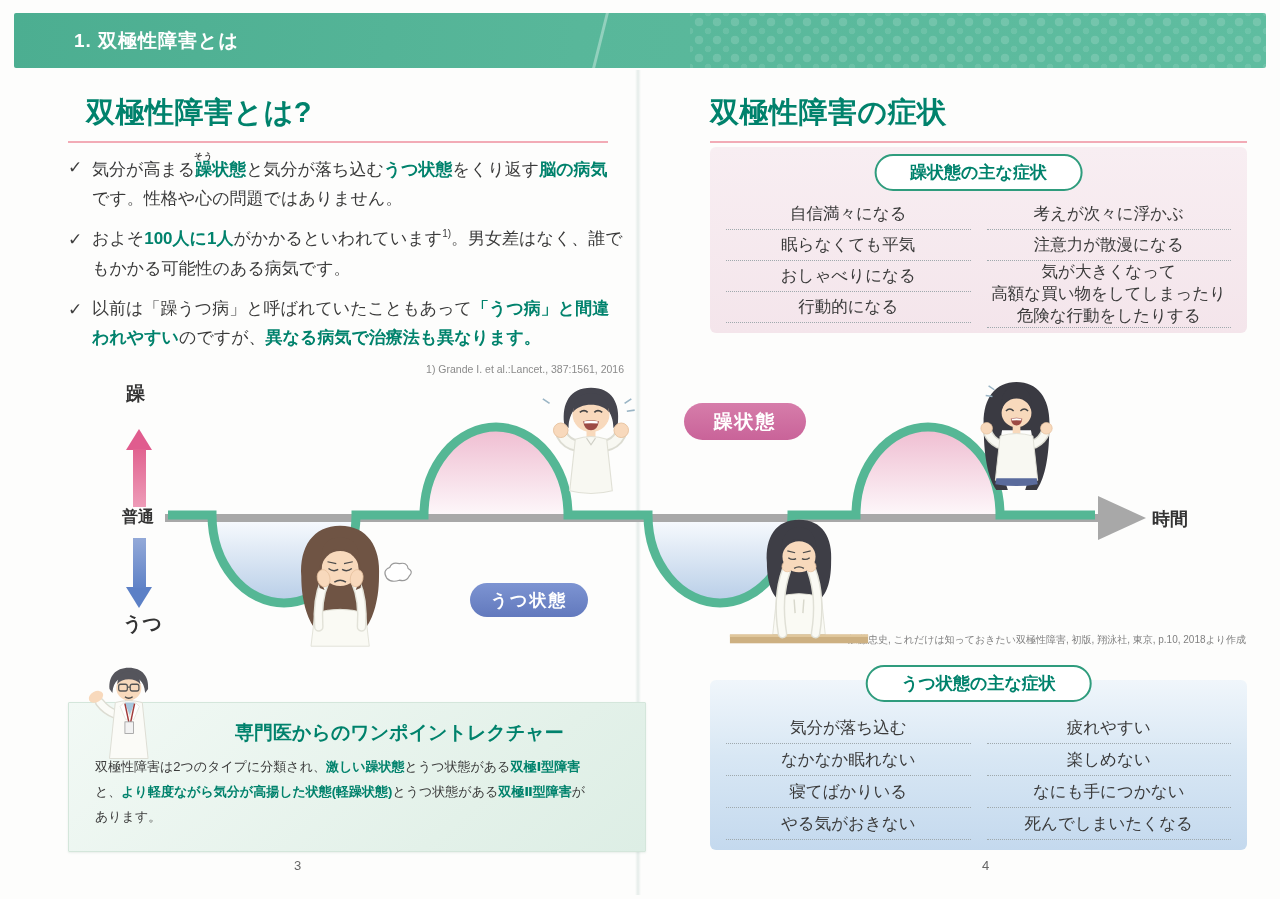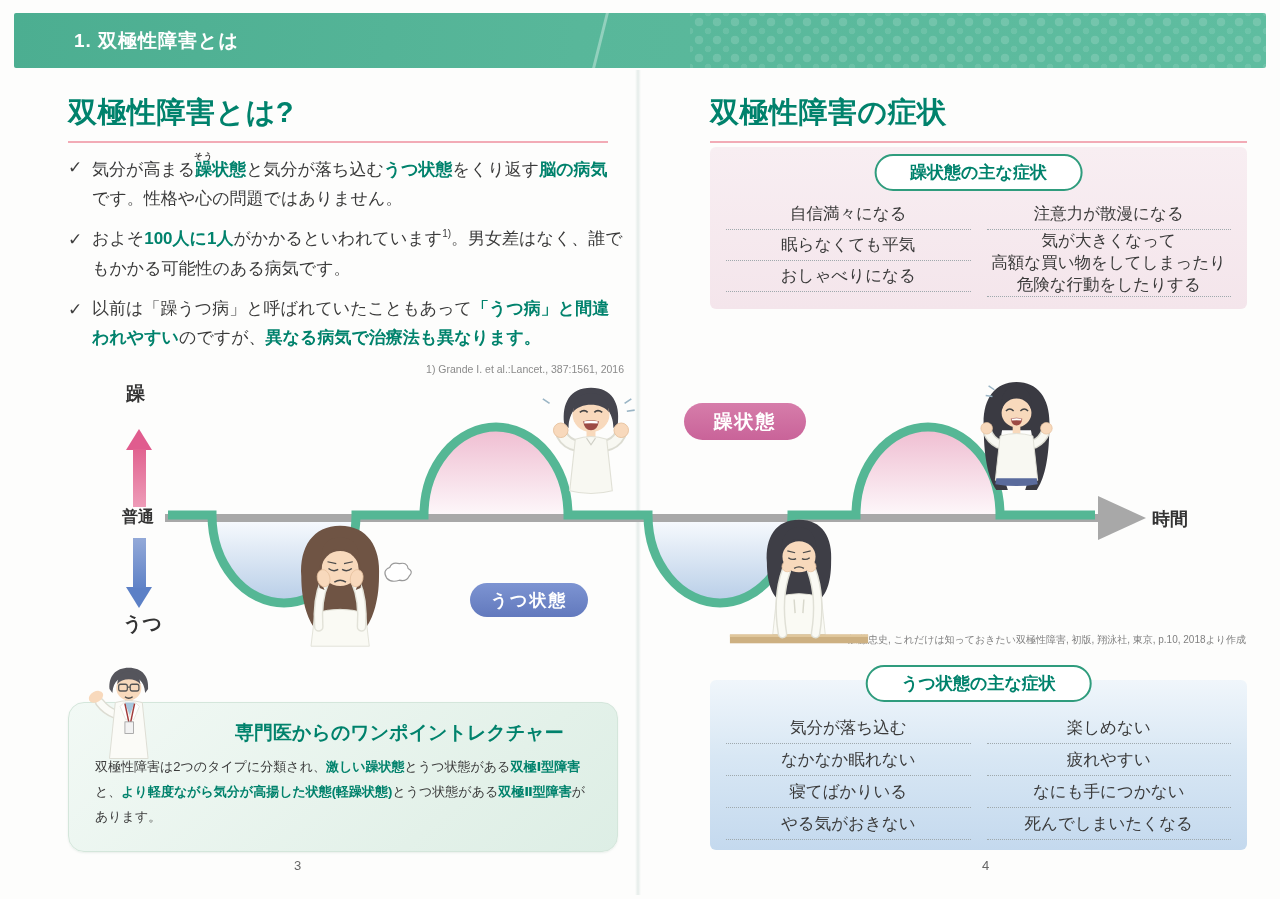--- a/index.html
+++ b/index.html
@@ -25,21 +25,21 @@
   
   .bullets{position:absolute;left:68px;top:152px;width:556px;}
   .bullet{position:relative;padding-left:24px;margin-bottom:11px;font-size:17px;line-height:1.72;}
   .bullet .check{position:absolute;left:0;top:1px;font-weight:bold;color:#3f3f3f;font-size:17px;}
   .em{color:#00826c;font-weight:bold;}
   .sup{font-size:10px;vertical-align:super;}
   ruby rt{font-size:8.5px;color:#3a3a3a;letter-spacing:1px;}
   .ref{margin-top:8px;text-align:right;font-size:10.5px;color:#8a8a8a;}
   
   .card{position:absolute;border-radius:6px;}
-  .card.mania{left:710px;top:147px;width:537px;height:162px;
+  .card.mania{left:710px;top:147px;width:537px;height:186px;
         background:linear-gradient(180deg,#f8eef2 0%,#f4e5eb 100%);}
   .card.dep{left:710px;top:680px;width:537px;height:170px;
         background:linear-gradient(180deg,#f0f6fb 0%,#d8e7f4 45%,#c4d9ee 100%);}
   .pill-label{position:absolute;left:50%;transform:translateX(-50%);
         background:#fff;border:2px solid #2f9c7d;border-radius:20px;
         color:#00826c;font-weight:bold;font-size:17px;padding:5px 34px;white-space:nowrap;}
   .card.mania .pill-label{top:7px;}
   .card.dep .pill-label{top:-15px;}
   .sym-table{position:absolute;left:16px;right:16px;display:flex;gap:16px;}
   .card.mania .sym-table{top:52px;}
@@ -68,44 +68,44 @@
   .wave-svg{position:absolute;left:160px;top:420px;width:1050px;height:250px;}
   .state-pill{position:absolute;color:#fff;font-weight:bold;border-radius:19px;
         display:flex;align-items:center;justify-content:center;letter-spacing:2px;z-index:5;text-align:center;}
   .pill-mania{left:684px;top:403px;width:122px;height:37px;font-size:19px;
         background:linear-gradient(#d67daa,#c96399);}
   .pill-dep{left:470px;top:583px;width:118px;height:34px;font-size:17px;
         background:linear-gradient(#7d94d2,#6279bd);}
   .person{position:absolute;z-index:3;}
   .diagram-src{position:absolute;right:34px;top:633px;font-size:10px;color:#808080;}
   
-  .lecture{position:absolute;left:68px;top:702px;width:548px;height:148px;border-radius:16px;
+  .lecture{position:absolute;left:68px;top:702px;width:548px;height:148px;border-radius:1px;
         background:linear-gradient(140deg,#f2f9f5 0%,#e3f1e9 70%,#ddeee5 100%);
-        border:1px solid #d4e6db;box-shadow:0 1px 2px rgba(120,160,140,.15);}
+        border:1px solid #d4e6db;box-shadow:0 1px 2px rgba(120,160,140,.15);padding-left:28px;}
   .lecture-title{position:absolute;left:166px;top:17px;font-size:19px;font-weight:bold;color:#00826c;}
   .lecture-body{position:absolute;left:26px;top:52px;width:500px;font-size:13px;line-height:1.92;}
   .doctor{position:absolute;left:78px;top:664px;z-index:6;}
   
   .pagenum{position:absolute;top:858px;font-size:13px;color:#666;}
   .pn-left{left:294px;} .pn-right{left:982px;}
 </style>
 </head>
 <body>
 
 <div id="stage">
 
   <div class="banner">
     <div class="dots"></div>
     <div class="crease"></div>
     <div class="banner-title">1. 双極性障害とは</div>
   </div>
 
   <div class="fold"></div>
 
-  <div class="page-heading" style="left:68px;top:93px;">双極性障害とは?</div>
+  <div class="page-heading" style="left:86px;top:93px;">双極性障害とは?</div>
   <div class="heading-rule" style="left:68px;top:141px;width:540px;"></div>
 
   <div class="bullets">
     <div class="bullet">
       <span class="check">✓</span>
       <span><span>気分が高まる</span><ruby class="em">躁<rt>そう</rt></ruby><span class="em">状態</span><span>と気分が落ち込む</span><span class="em">うつ状態</span><span>をくり返す</span><span class="em">脳の病気</span><span>です。性格や心の問題ではありません。</span></span>
     </div>
     <div class="bullet">
       <span class="check">✓</span>
       <span><span>およそ</span><span class="em">100人に1人</span><span>がかかるといわれています</span><span class="sup">1)</span><span>。男女差はなく、誰でもかかる可能性のある病気です。</span></span>
@@ -120,22 +120,24 @@
   <div class="page-heading" style="left:710px;top:93px;">双極性障害の症状</div>
   <div class="heading-rule" style="left:710px;top:141px;width:537px;"></div>
 
   <div class="card mania">
     <div class="pill-label">躁状態の主な症状</div>
     <div class="sym-table">
       <div class="sym-col">
         <div class="sym-cell">自信満々になる</div>
         <div class="sym-cell">眠らなくても平気</div>
         <div class="sym-cell">おしゃべりになる</div>
+        <div class="sym-cell">行動的になる</div>
       </div>
       <div class="sym-col">
+        <div class="sym-cell">考えが次々に浮かぶ</div>
         <div class="sym-cell">注意力が散漫になる</div>
         <div class="sym-cell tall">気が大きくなって
 高額な買い物をしてしまったり
 危険な行動をしたりする</div>
       </div>
     </div>
   </div>
 
   <div class="axis-label lab-mania">躁</div>
   <div class="v-arrow arrow-up">
@@ -279,22 +281,22 @@
   <div class="card dep">
     <div class="pill-label">うつ状態の主な症状</div>
     <div class="sym-table">
       <div class="sym-col">
         <div class="sym-cell">気分が落ち込む</div>
         <div class="sym-cell">なかなか眠れない</div>
         <div class="sym-cell">寝てばかりいる</div>
         <div class="sym-cell">やる気がおきない</div>
       </div>
       <div class="sym-col">
+        <div class="sym-cell">疲れやすい</div>
         <div class="sym-cell">楽しめない</div>
-        <div class="sym-cell">疲れやすい</div>
         <div class="sym-cell">なにも手につかない</div>
         <div class="sym-cell">死んでしまいたくなる</div>
       </div>
     </div>
   </div>
 
   <div class="pagenum pn-left">3</div>
   <div class="pagenum pn-right">4</div>
 
 </div>

